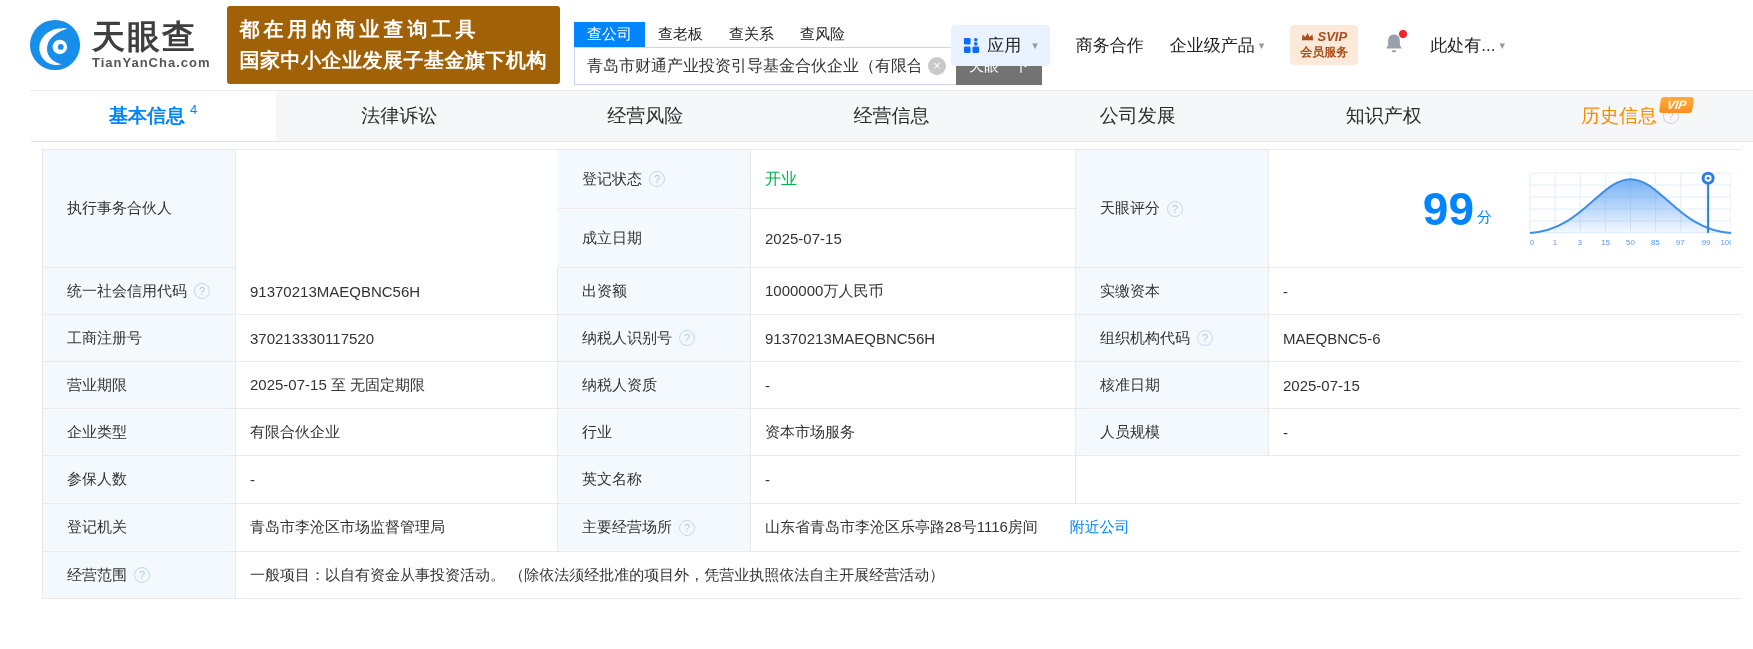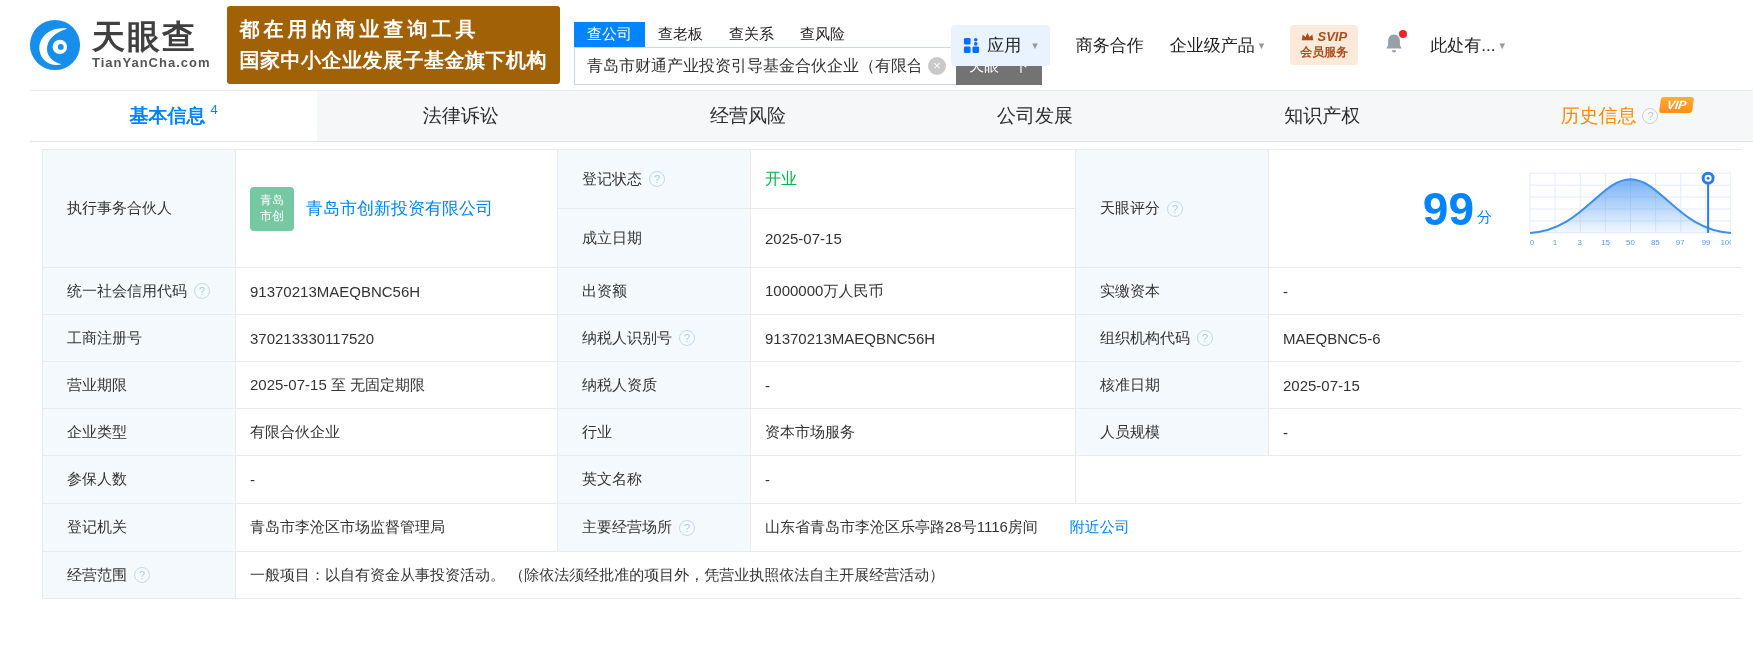--- a/index.html
+++ b/index.html
@@ -146,44 +146,40 @@
     <span>基本信息</span>
     <span class="cnt">4</span>
   </div>
   <div class="mtab">
       <span>法律诉讼</span>
     </div>
   <div class="mtab">
       <span>经营风险</span>
     </div>
   <div class="mtab">
+      <span>经营信息</span>
+    </div>
+  <div class="mtab">
       <span>公司发展</span>
     </div>
   <div class="mtab">
       <span>知识产权</span>
     </div>
   <div class="mtab history">
     <span class="vip-badge">VIP</span>
     <span>历史信息</span>
     <span class="help gray"></span>
   </div>
 </nav>
 
 <main class="table">
 
   <div class="c lab" style="grid-area:1/1/3/2">
       <span>执行事务合伙人</span>
     </div>
-  <div class="c" style="grid-area:1/2/3/3">
-    <span class="avatar">
-      <span>青岛</span>
-      <span>市创</span>
-    </span>
-    <a class="blue-link partner-link">青岛市创新投资有限公司</a>
-  </div>
   <div class="c lab" style="grid-area:1/3/2/4">
     <span>登记状态</span>
       <span class="help"></span>
   </div>
   <div class="c lab" style="grid-area:2/3/3/4">
       <span>成立日期</span>
     </div>
   <div class="c" style="grid-area:1/4/2/5">
       <span class="green">开业</span>
     </div>

